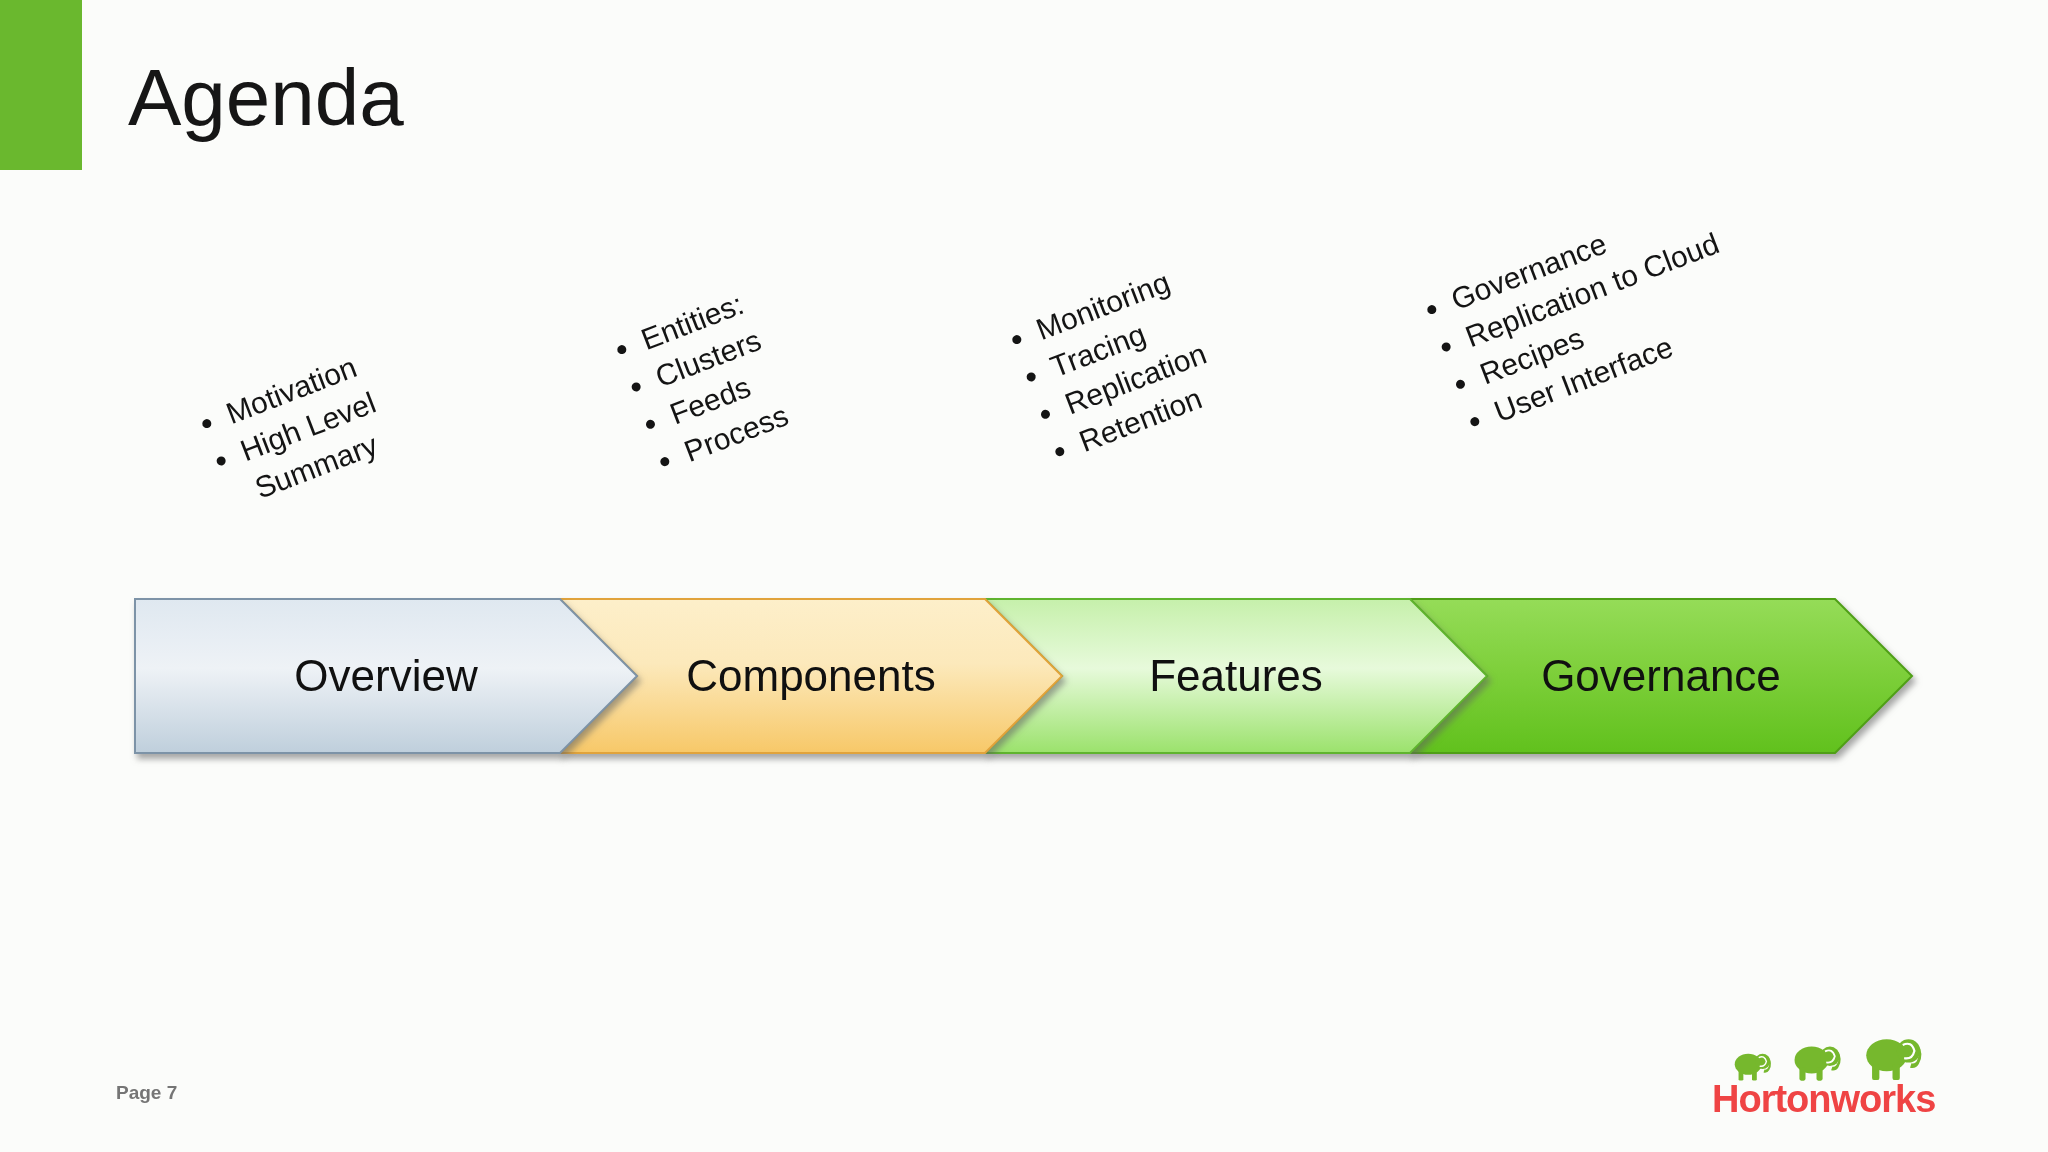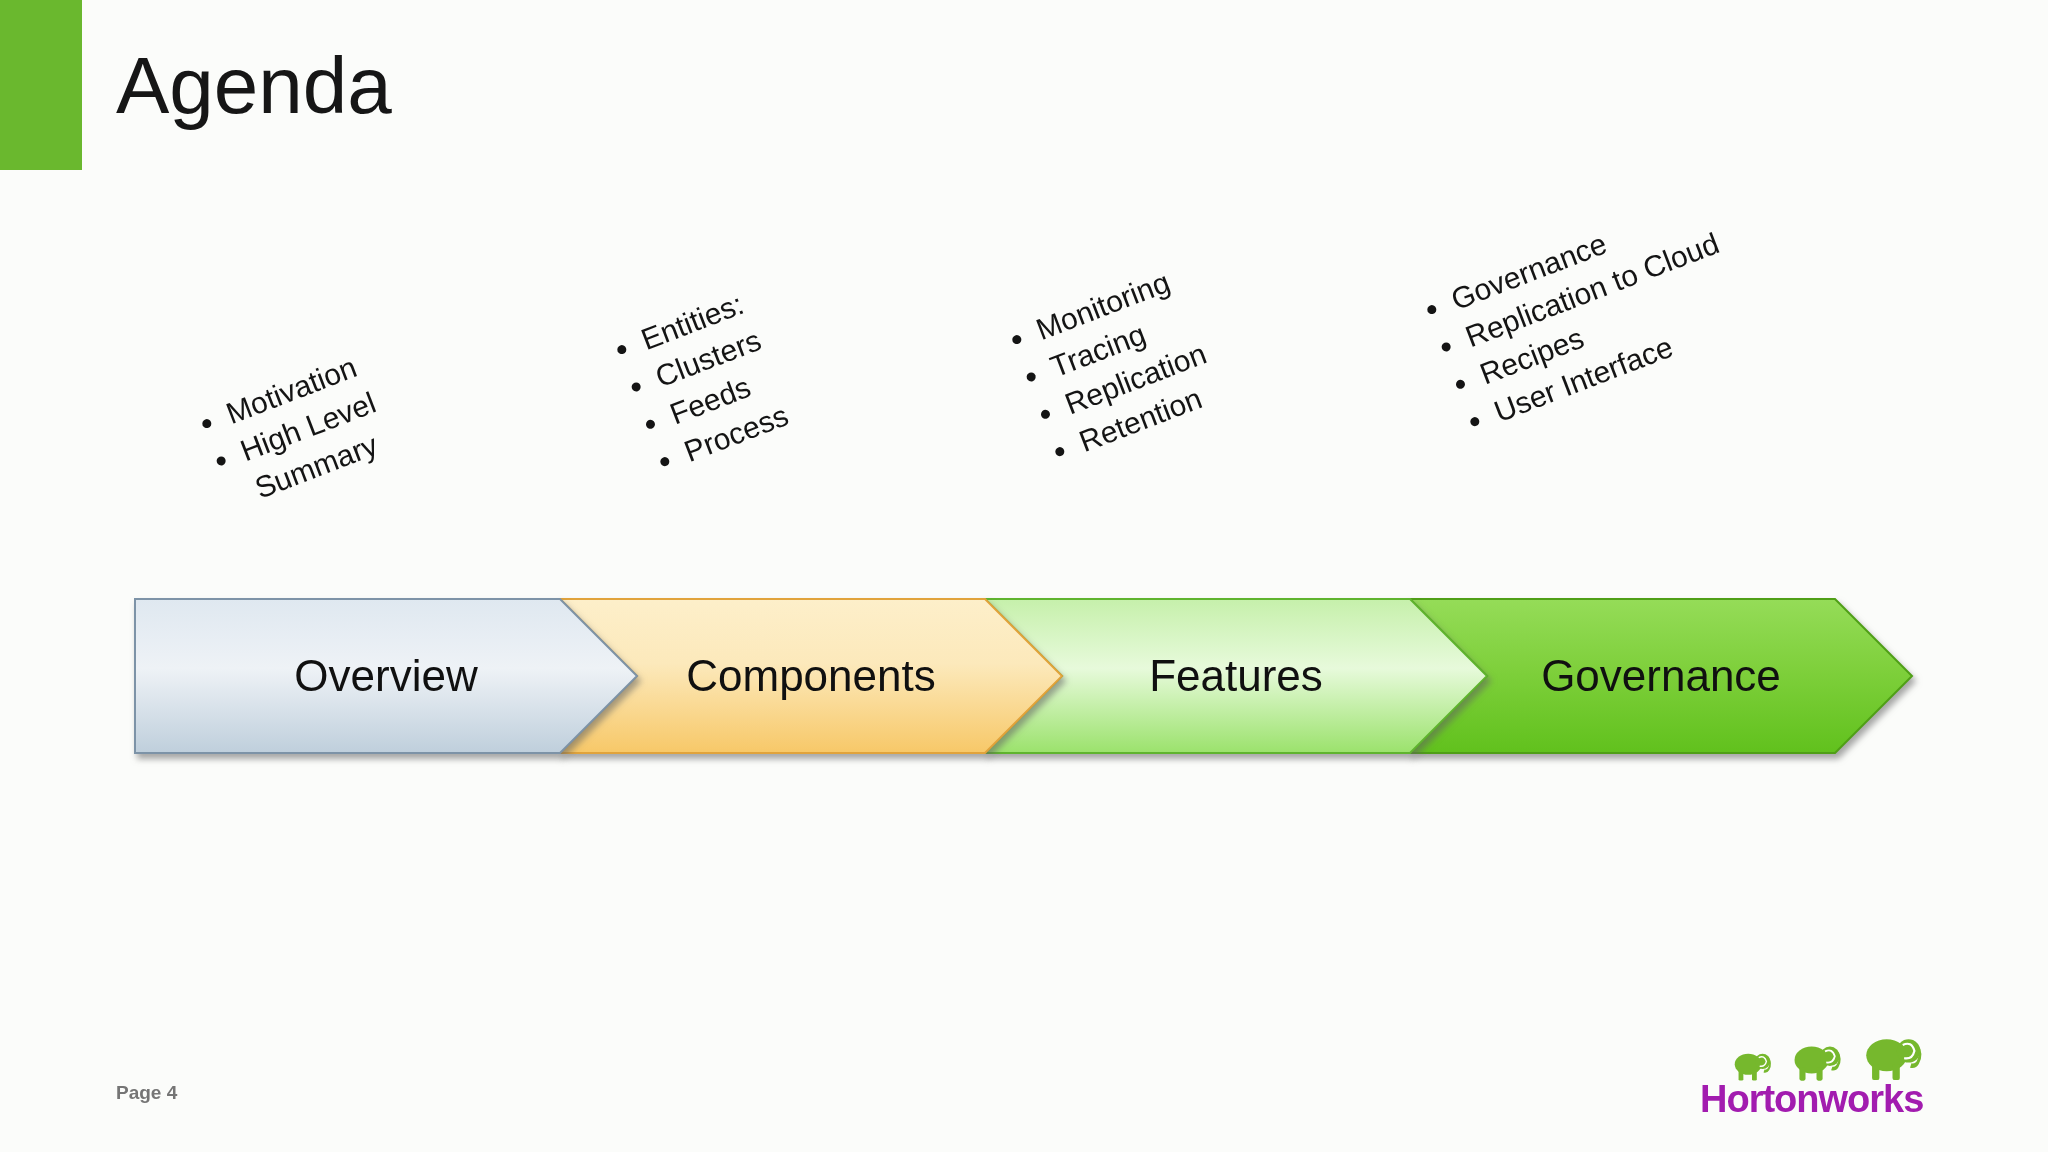--- a/index.html
+++ b/index.html
@@ -3,21 +3,21 @@
 <meta charset="utf-8">
 <style>
   html,body{margin:0;padding:0;background:#e9e9e9;}
   .slide{
     position:relative; width:2048px; height:1152px; overflow:hidden;
     background:#fbfcfa;
     font-family:"Liberation Sans", sans-serif;
   }
   .accent-bar{ position:absolute; left:0; top:0; width:82px; height:170px; }
   .title{
-    position:absolute; left:112px; top:36px; margin:4px;
+    position:absolute; left:112px; top:36px; margin:16px;
     font-size:80px; font-weight:400; color:#161616; letter-spacing:0;
   }
   
   .rot-list{
     position:absolute; margin:0; padding:0 0 0 36px; list-style:disc outside;
     transform-origin:0 0; transform:rotate(-21deg);
     font-size:30px; line-height:1.33; color:#141414;
   }
   .rot-list li{ padding-left:2px; }
   .l1{ left:185px; top:410px; width:218px; }
@@ -107,21 +107,21 @@
     <polygon class="chev" fill="url(#grad2)" points="985,599 1410,599 1487,676 1410,753 985,753 1062,676" stroke="#5fb42e"></polygon>
     <polygon class="chev" fill="url(#grad1)" points="560,599 985,599 1062,676 985,753 560,753 637,676" stroke="#e1a33b"></polygon>
     <polygon class="chev" fill="url(#grad0)" points="135,599 560,599 637,676 560,753 135,753" stroke="#7d93a7"></polygon>
 
     <text class="chev-label" x="386" y="691" text-anchor="middle">Overview</text>
     <text class="chev-label" x="811" y="691" text-anchor="middle">Components</text>
     <text class="chev-label" x="1236" y="691" text-anchor="middle">Features</text>
     <text class="chev-label" x="1661" y="691" text-anchor="middle">Governance</text>
   </svg>
 
-  <div class="page-label">Page 4</div>
+  <div class="page-label">Page 7</div>
 
   <div class="logo">
     <svg width="240" height="64" viewBox="0 0 240 64">
       <g fill="#76b82d">
 
         <g transform="translate(28,29) scale(0.48)">
           <ellipse cx="42" cy="36" rx="28" ry="22"></ellipse>
           <rect x="22" y="48" width="10" height="22" rx="3"></rect>
           <rect x="50" y="48" width="10" height="22" rx="3"></rect>
           <circle cx="72" cy="30" r="16"></circle>
@@ -141,16 +141,16 @@
         <g transform="translate(156,11) scale(0.73)">
           <ellipse cx="42" cy="36" rx="28" ry="22"></ellipse>
           <rect x="22" y="48" width="10" height="22" rx="3"></rect>
           <rect x="50" y="48" width="10" height="22" rx="3"></rect>
           <circle cx="72" cy="30" r="16"></circle>
           <path d="M84,20 q10,14 2,28 q-4,7 -12,5 l2,-6 q6,1 8,-5 q5,-10 -3,-19 z"></path>
           <path d="M64,22 q12,-6 16,8 q-3,12 -14,10" fill="none" stroke="#ffffff" stroke-width="3"></path>
         </g>
       </g>
     </svg>
-    <div class="wordmark" style="color: #a21caf;">Hortonworks</div>
+    <div class="wordmark" style="color: #ef4444; margin-left: 12px;">Hortonworks</div>
   </div>
 
 </div>
 
 </body></html>

